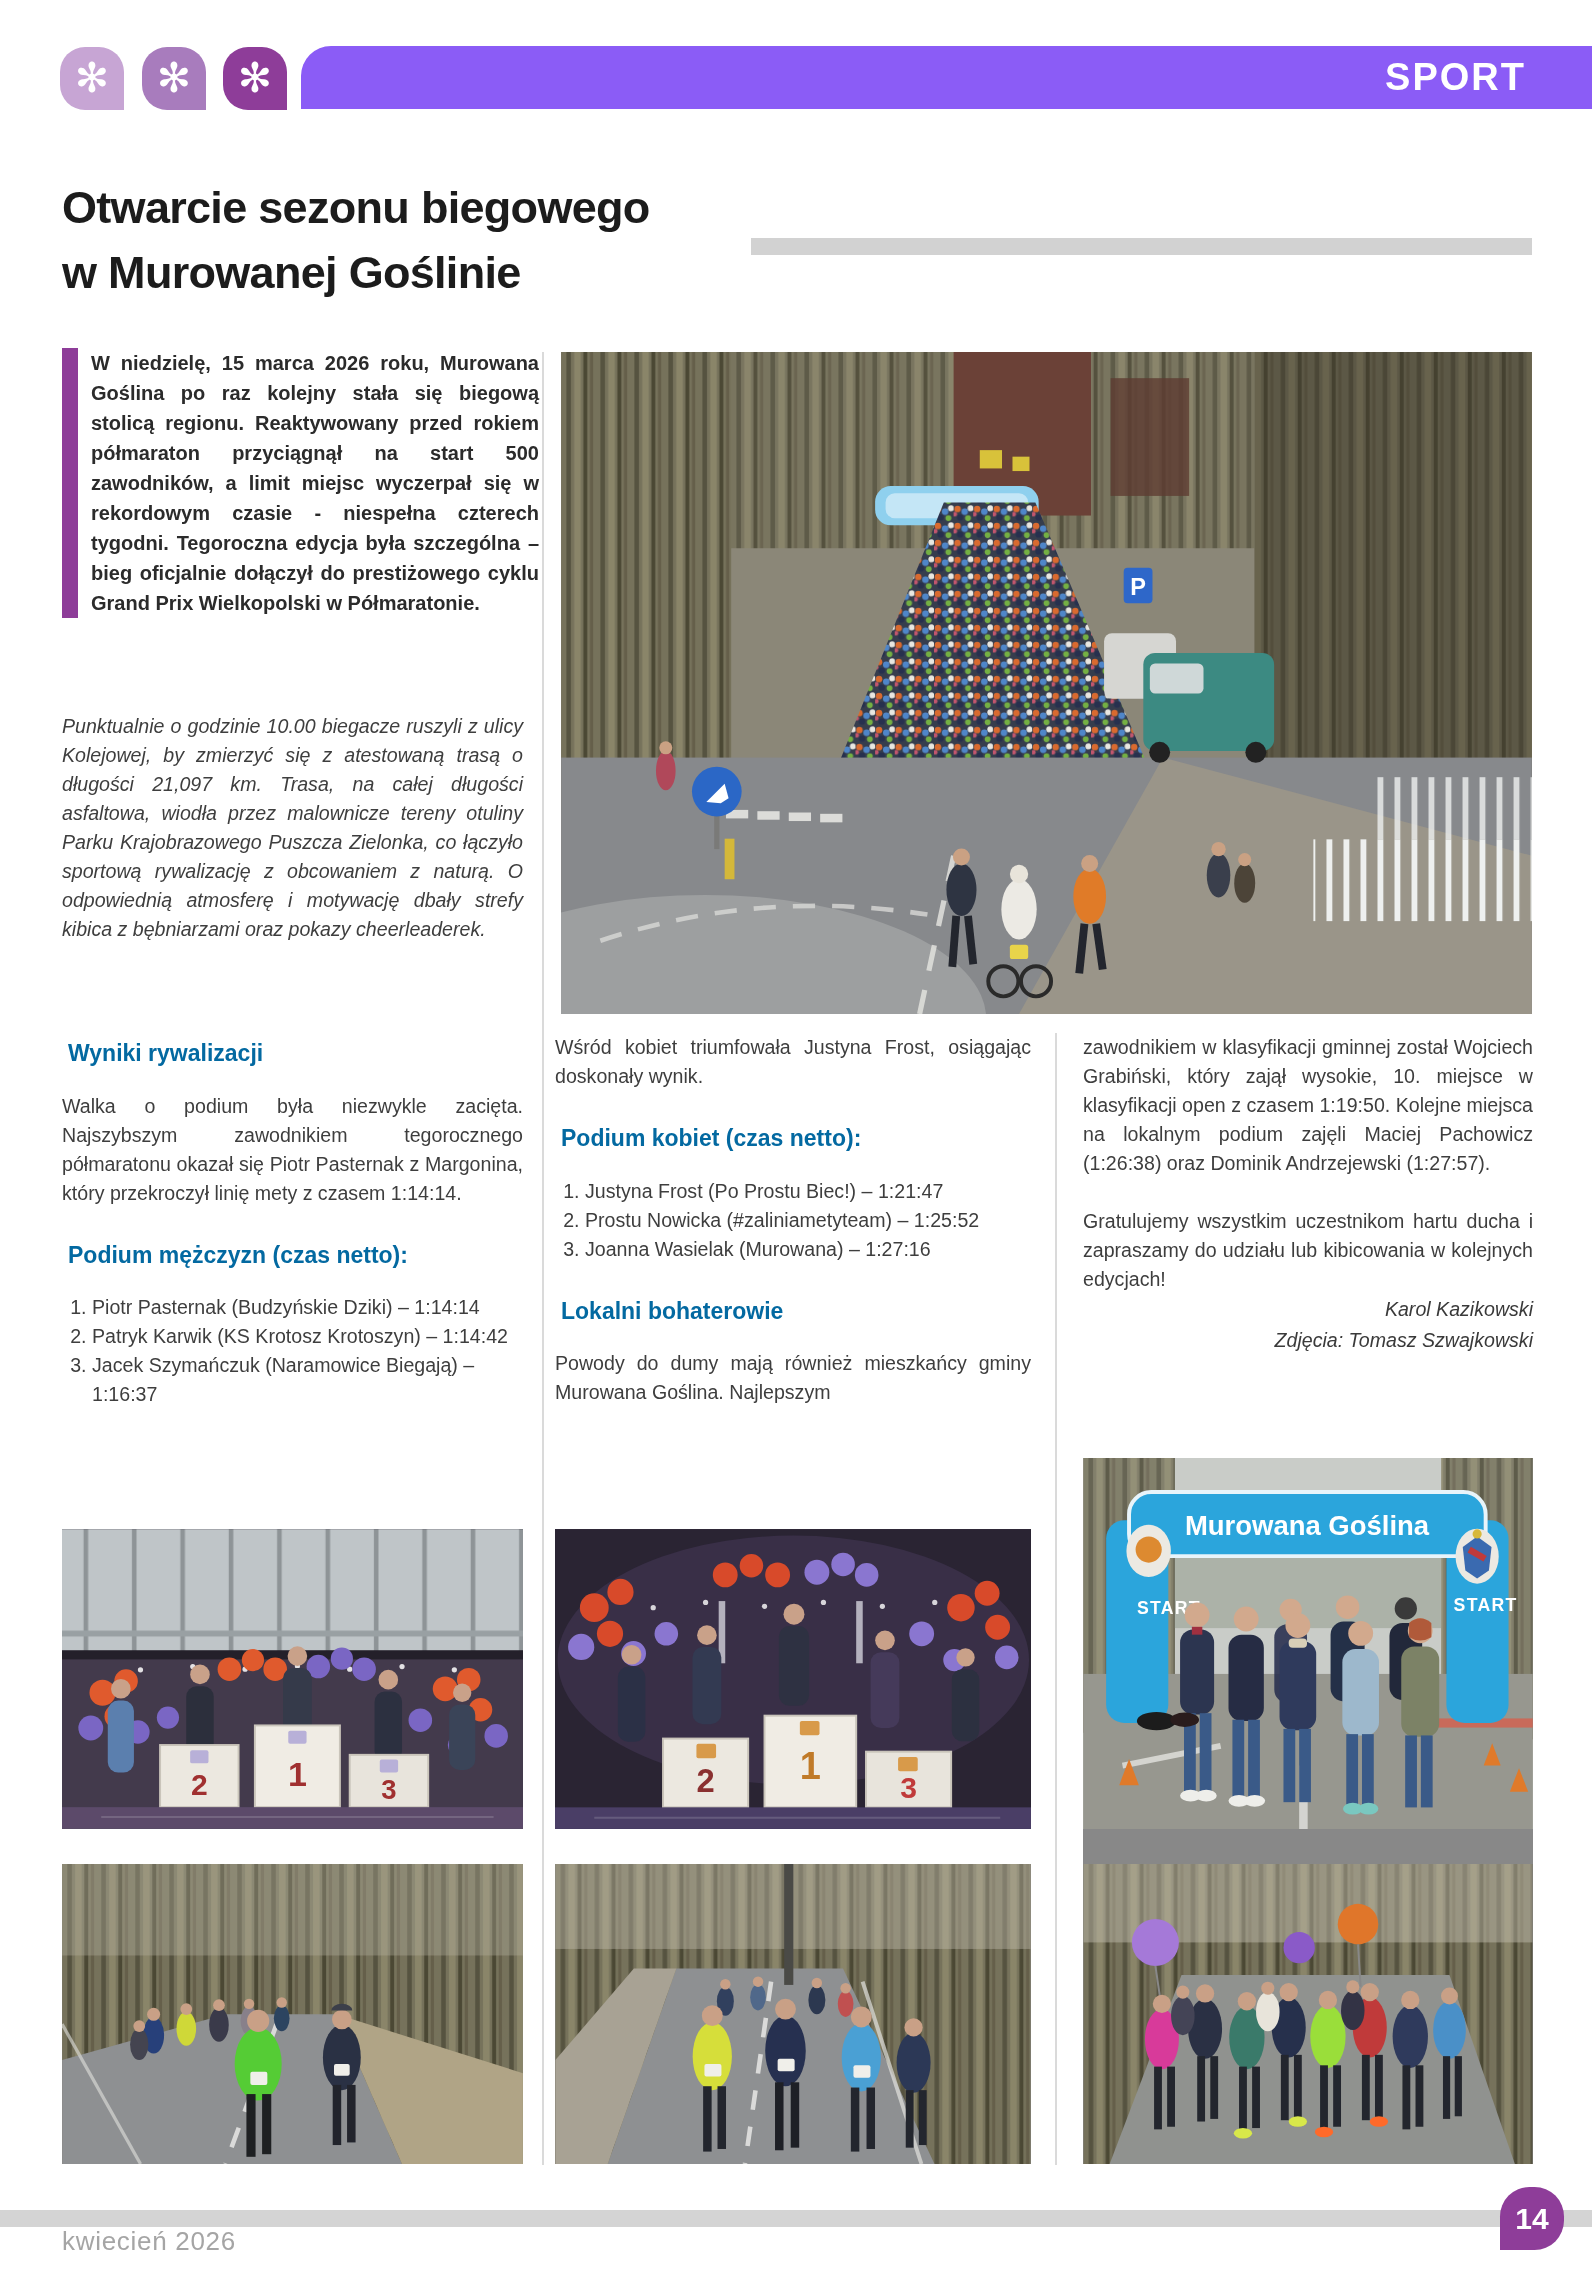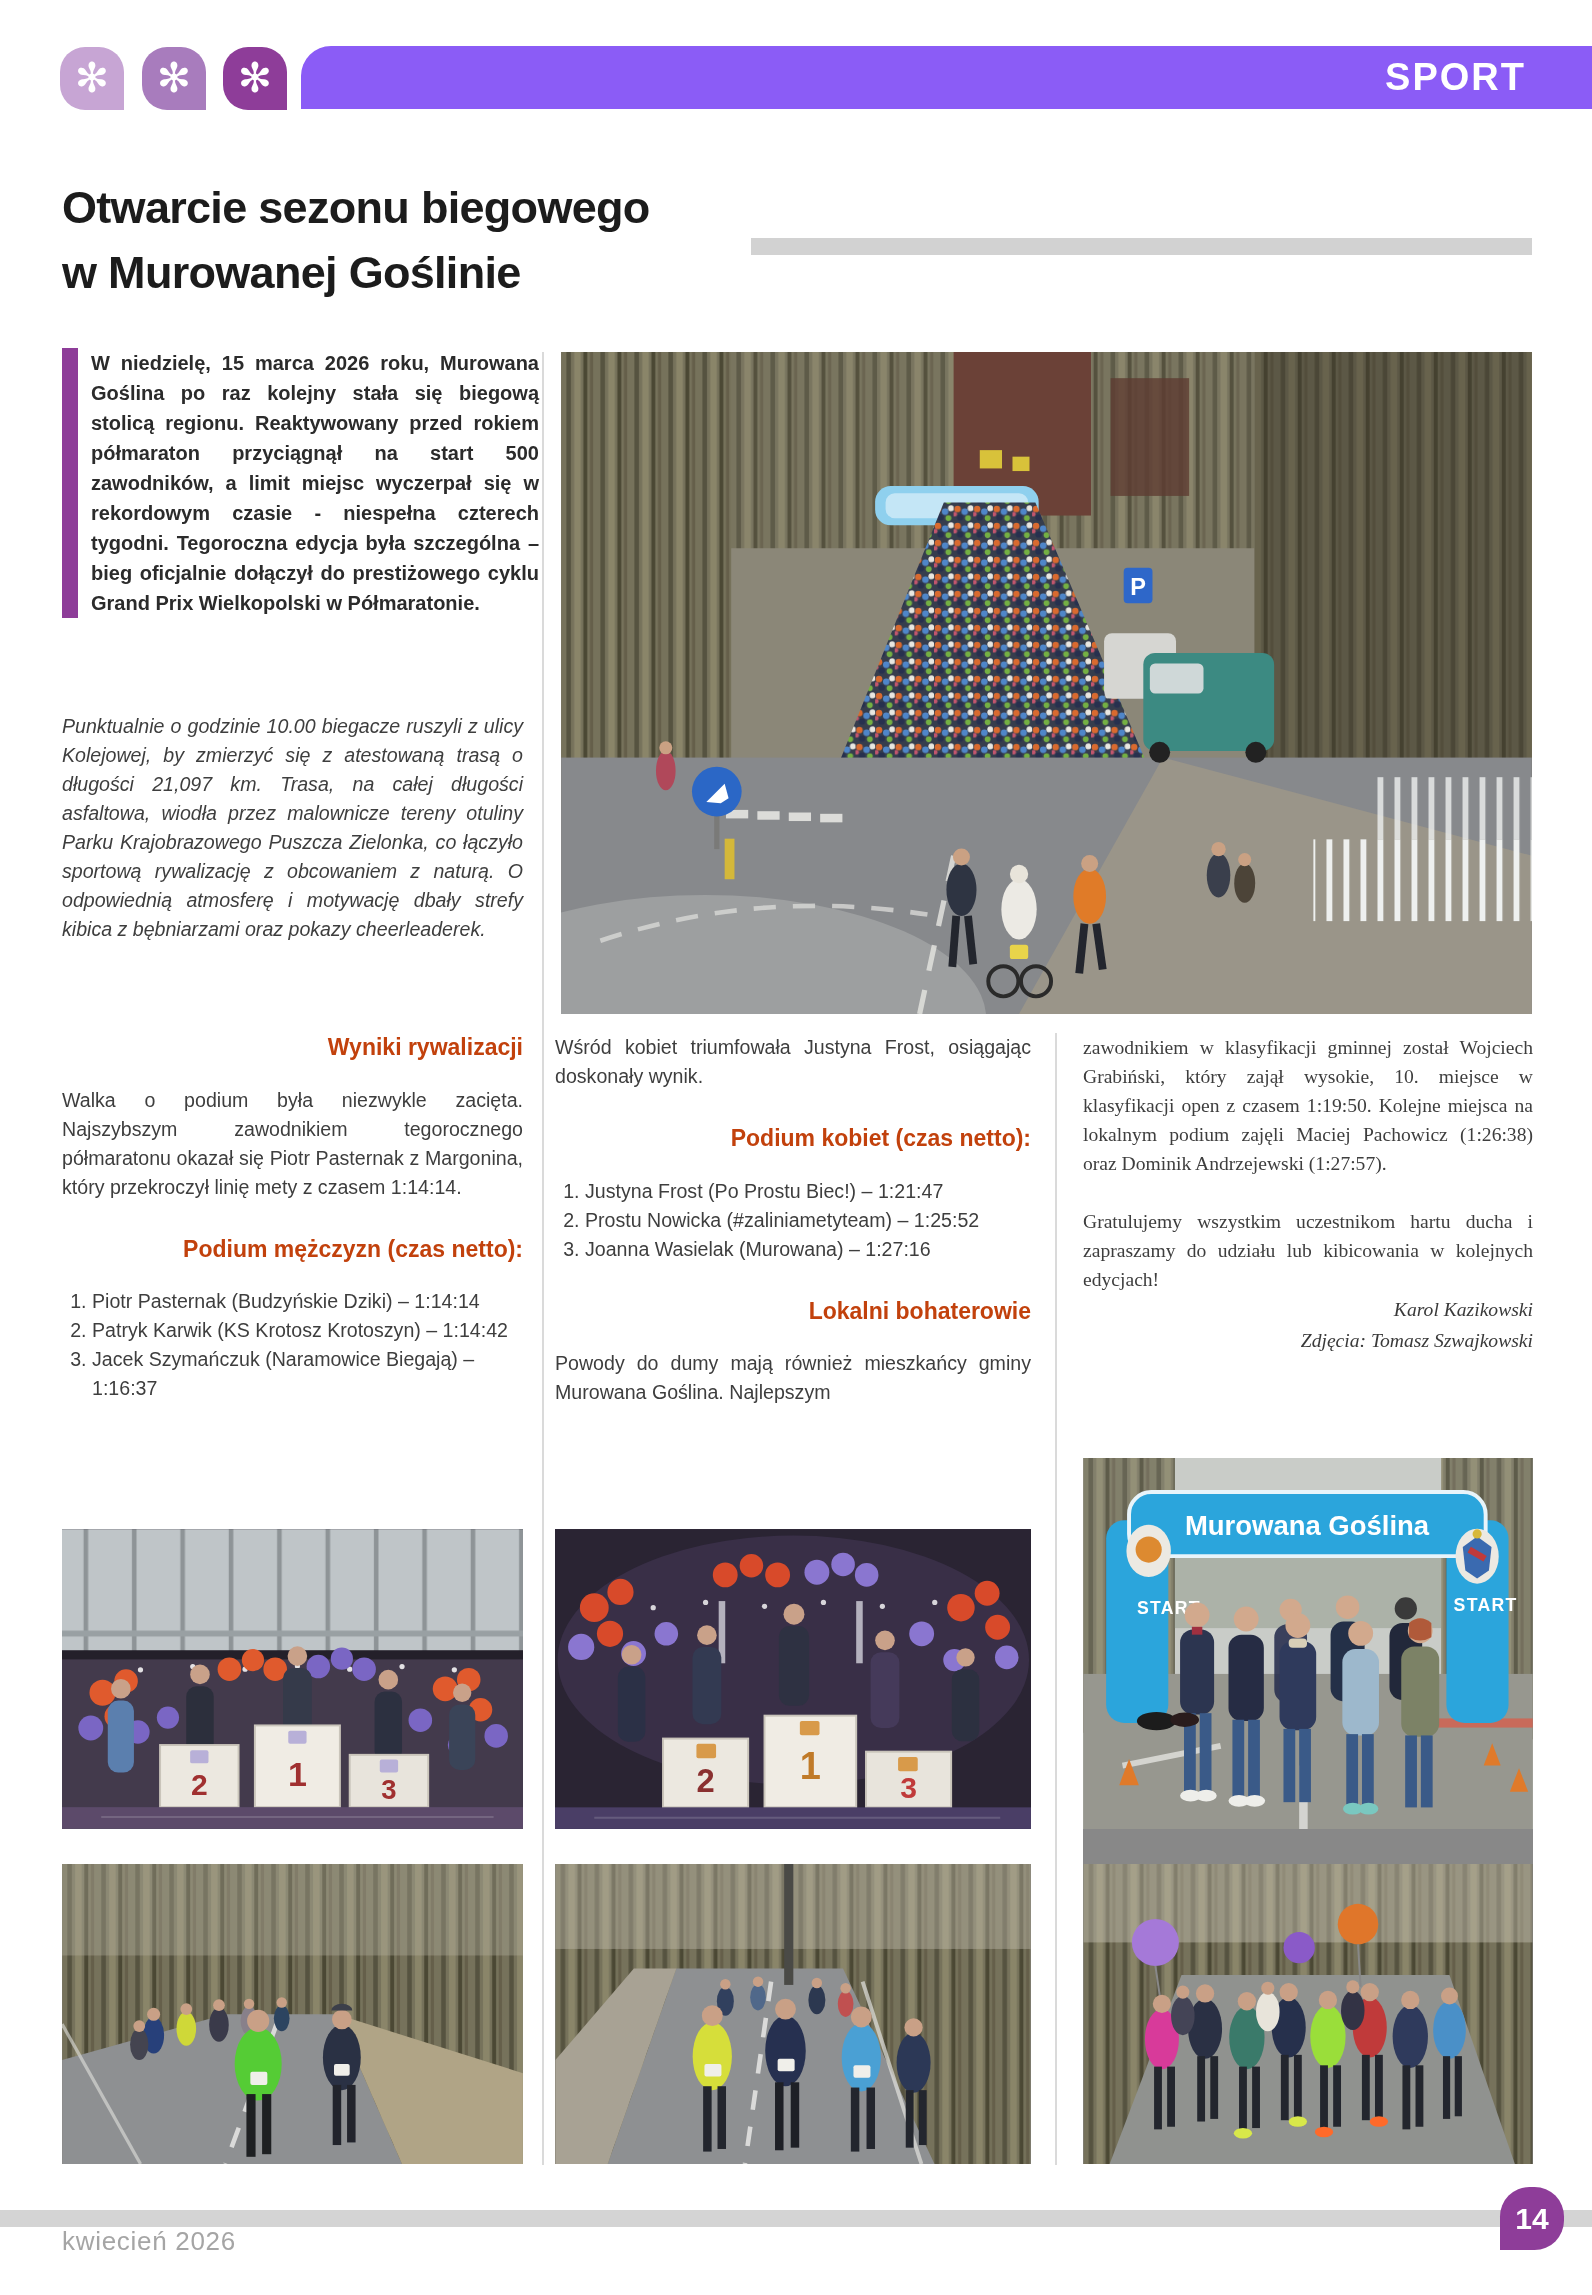--- a/index.html
+++ b/index.html
@@ -83,31 +83,31 @@
     line-height:29px;
     color:#3e3e3e;
     text-align:justify;
   }
   .para2{
     position:absolute;
     left:62px;top:712px;
     width:461px;
   }
   .h{
-    margin:0;
+    margin:6px;
     font-size:23px;
     line-height:29px;
     font-weight:bold;
-    color:#c2410c;
-    text-align:right;
+    color:#0369a1;
+    text-align:left;
   }
   .stack{position:absolute;top:1033px;}
   #stack-left{left:62px;width:461px;}
   #stack-mid{left:555px;width:476px;}
-  #stack-right{left:1083px;width:450px;font-family:Liberation Serif, serif;}
+  #stack-right{left:1083px;width:450px;}
   .stack .h{margin-bottom:23.6px;}
   .stack .h.later{margin-top:33px;}
   ol.podium{
     margin:0;
     padding-left:30px;
   }
   ol.podium li{
     font-size:19.6px;
     line-height:29px;
     color:#3e3e3e;

